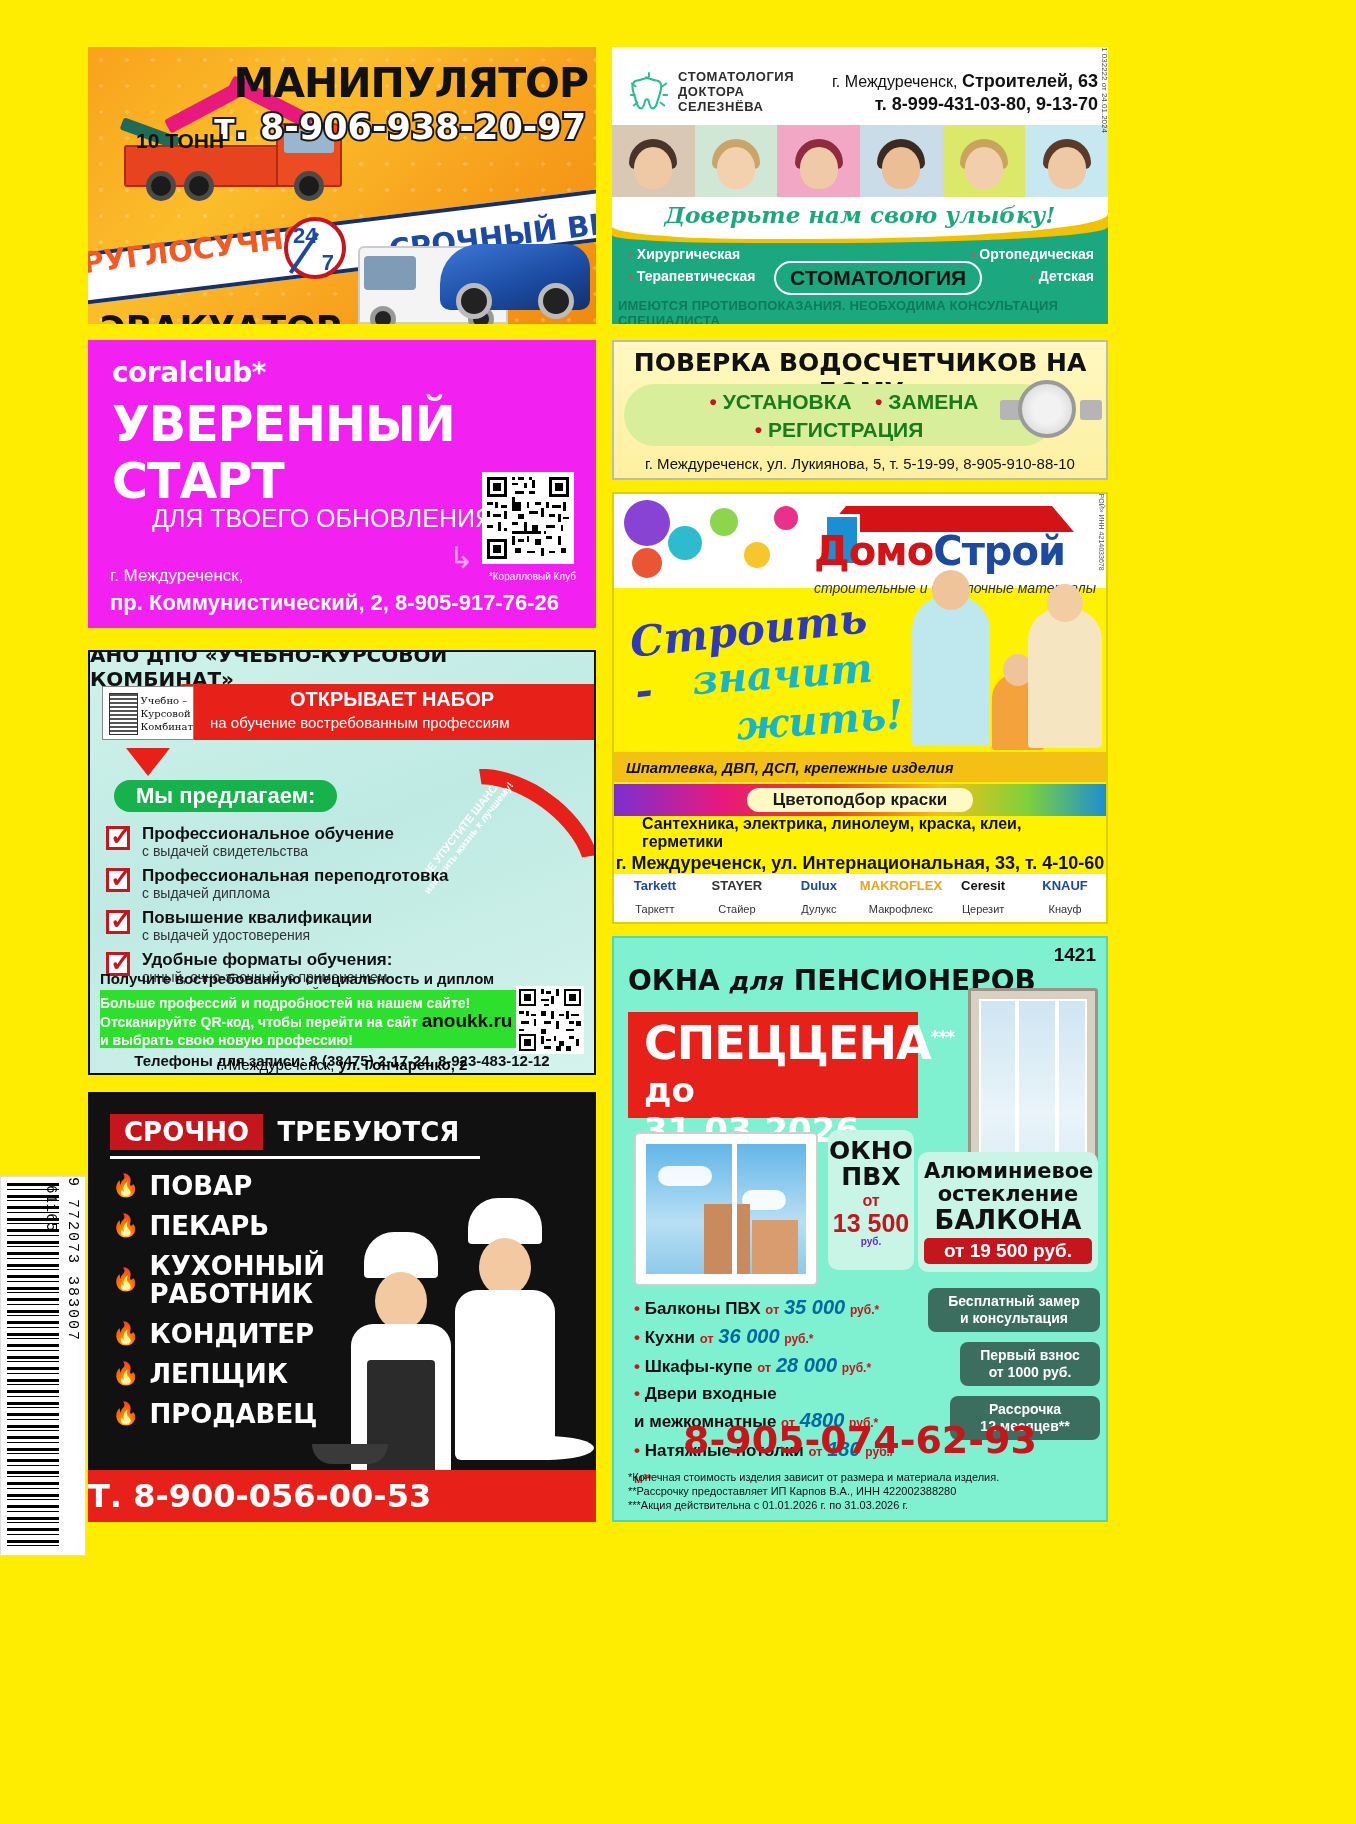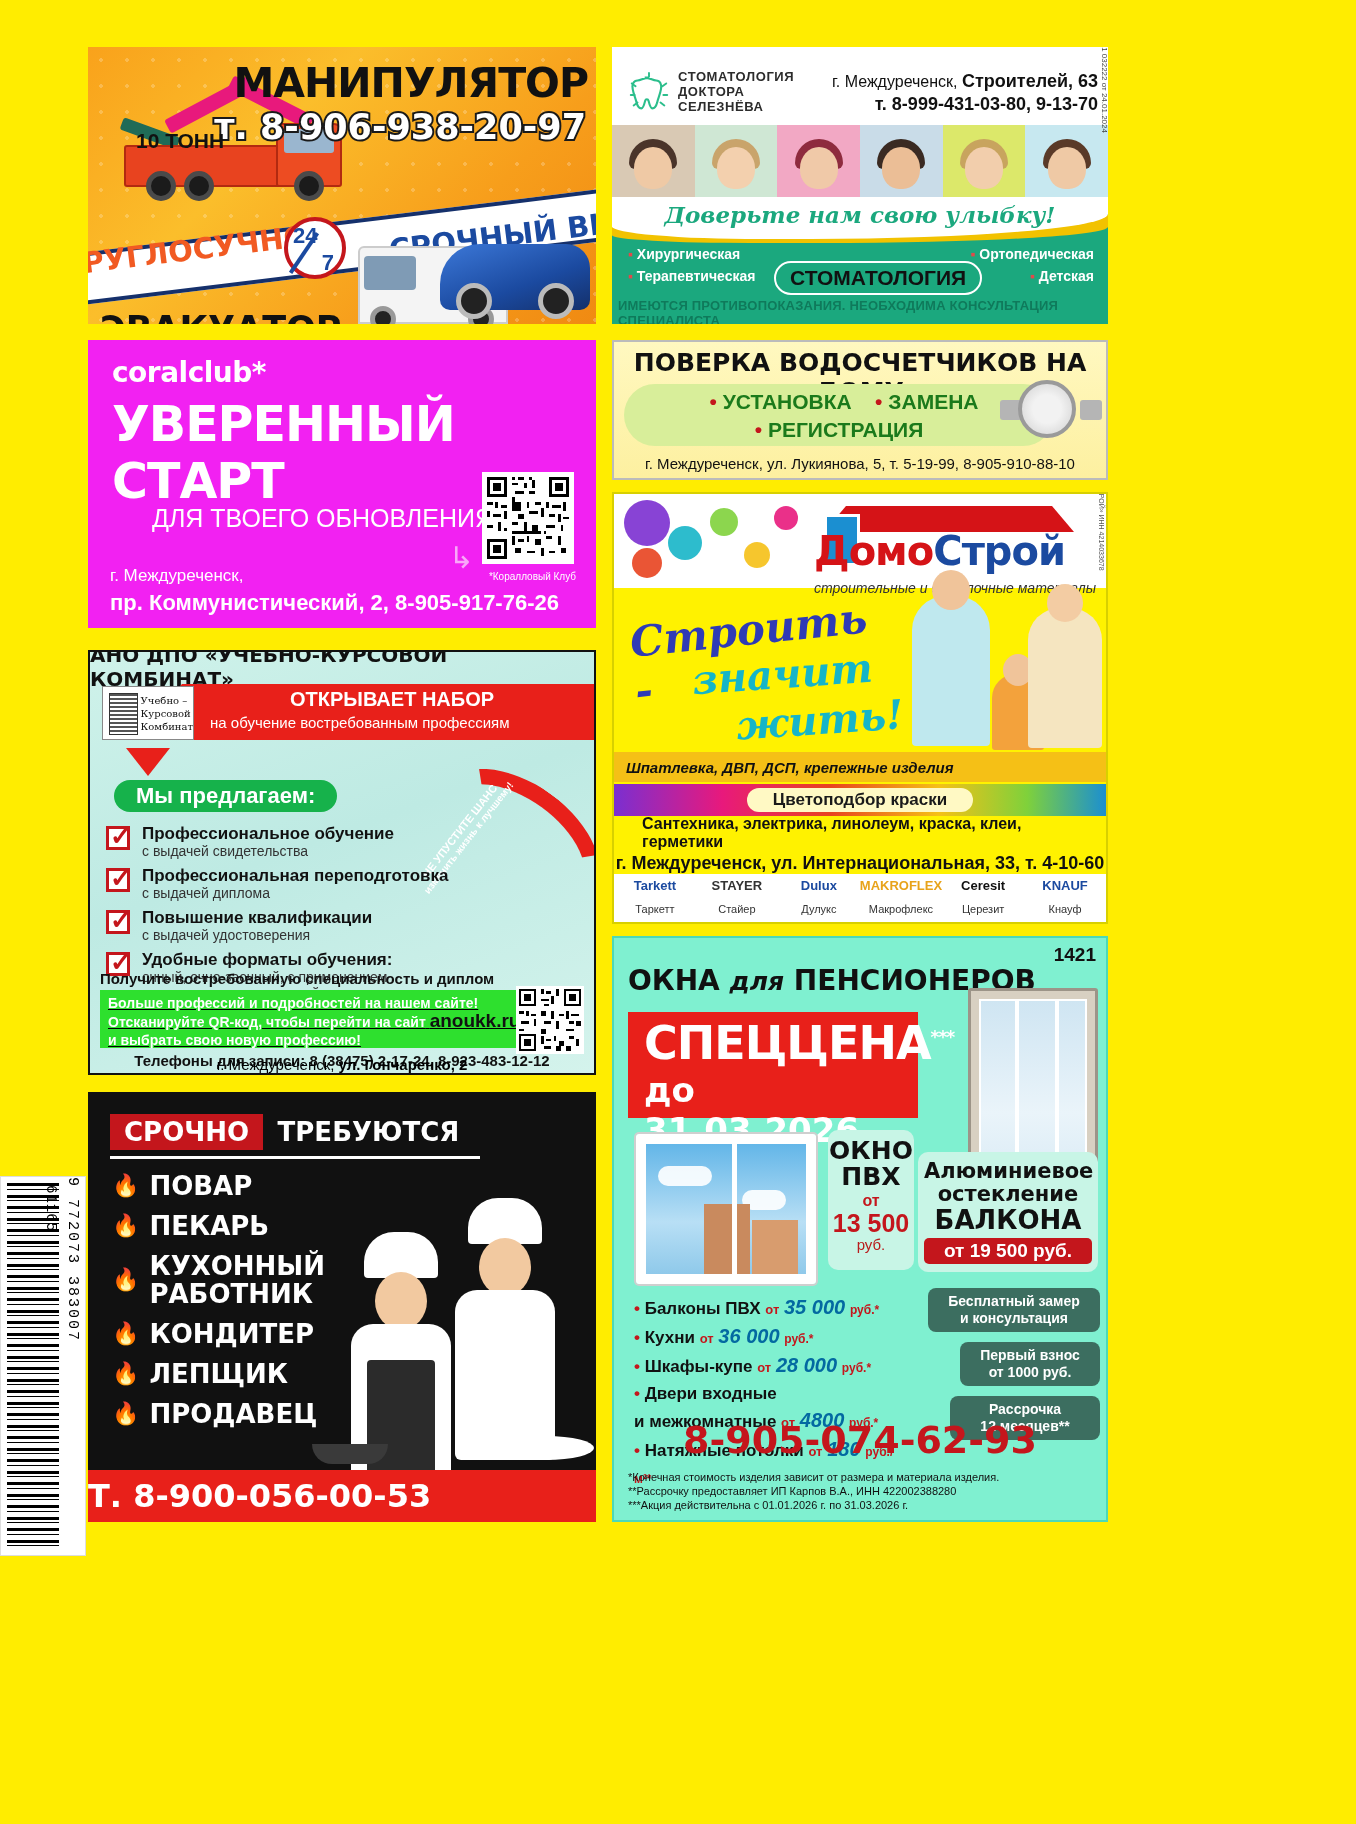--- a/index.html
+++ b/index.html
@@ -268,21 +268,21 @@
   .tr-item-s { font-size:14px; color:#333; line-height:16px; }
   .tr-arrow-txt { position:absolute; right:8px; top:150px; width:160px; height:130px;
                   transform: rotate(-52deg); text-align:center; }
   .tr-arrow-t1 { font-size:11px; font-weight:bold; color:#fff; }
   .tr-arrow-t2 { font-size:10px; font-weight:bold; color:#fff; }
   .tr-arrow-shape { position:absolute; right:-8px; top:128px; width:190px; height:150px;
                     border:16px solid #E8201A; border-color:#E8201A transparent transparent transparent;
                     border-radius:50%/60px 60px 0 0; transform: rotate(36deg); }
   .tr-getline { position:absolute; left:10px; top:318px; font-size:15px; font-weight:bold; color:#111; }
   .tr-greenbox { position:absolute; left:10px; top:338px; width:466px; height:58px; background:#2EE02E;
-                 padding:4px 8px;text-decoration:underline; }
+                 padding:4px 0; }
   .tr-greenbox div { font-size:14px; font-weight:bold; color:#fff; line-height:18px; }
   .tr-site { color:#111; font-size:19px; font-weight:bold; }
   .tr-qr { position:absolute; right:10px; top:334px; width:68px; height:68px; background:#fff; padding:3px; }
   .tr-phones { position:absolute; left:0; width:100%; top:400px; text-align:center;
                font-size:15px; font-weight:bold; color:#111; }
 
   
   #ad-jobs { left:88px; top:1092px; width:508px; height:430px; background:#111; }
   .jb-top { position:absolute; left:22px; top:22px; }
   .jb-urgent { display:inline-block; background:#C4161C; color:#fff; font-size:26px; font-weight:bold;
@@ -336,21 +336,21 @@
                background: linear-gradient(180deg,#63b6e8 0%,#b8dff5 60%,#8fc9ea 100%);
                border:10px solid #fff; border-radius:3px; box-shadow:0 0 0 2px #cfcfcf; }
   .wn-window .cloud { position:absolute; width:54px; height:20px; background:#fff; border-radius:14px; opacity:.9;}
   .wn-window .bld { position:absolute; bottom:0; width:46px; background:#C98A5E; }
   .wn-price-box { position:absolute; left:214px; top:192px; width:86px; height:140px;
                   background:#C8F5E6; border-radius:10px; text-align:center; padding-top:8px;}
   .wn-pb-t { font-size:25px; font-weight:bold; color:#111; line-height:26px;
              font-family:"DejaVu Sans",sans-serif;}
   .wn-pb-ot { font-size:16px; font-weight:bold; color:#C4161C; margin-top:2px;}
   .wn-pb-p { font-size:25px; font-weight:bold; color:#C4161C; line-height:26px;}
-  .wn-pb-r { font-size:15px; font-weight:normal; color:#b91c1c;}
+  .wn-pb-r { font-size:10px; font-weight:bold; color:#6d28d9;}
   .wn-alu { position:absolute; right:8px; top:214px; width:180px; background:#C8F5E6;
             border-radius:10px; padding:8px 6px; text-align:center;}
   .wn-alu-t { font-size:21px; font-weight:bold; color:#111; line-height:23px;
               font-family:"DejaVu Sans",sans-serif;}
   .wn-alu-b { font-size:26px; font-weight:bold; color:#111; line-height:28px;
               font-family:"DejaVu Sans",sans-serif;}
   .wn-alu-p { background:#C4161C; color:#fff; font-size:19px; font-weight:bold;
               border-radius:5px; margin-top:4px; padding:2px 2px;}
   .wn-items { position:absolute; left:20px; top:356px; width:270px; }
   .wn-li { font-size:17px; font-weight:bold; color:#111; line-height:26px; }

